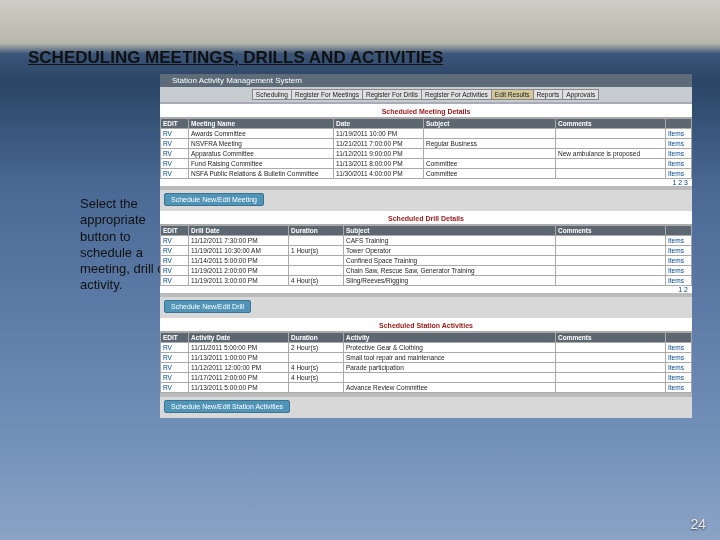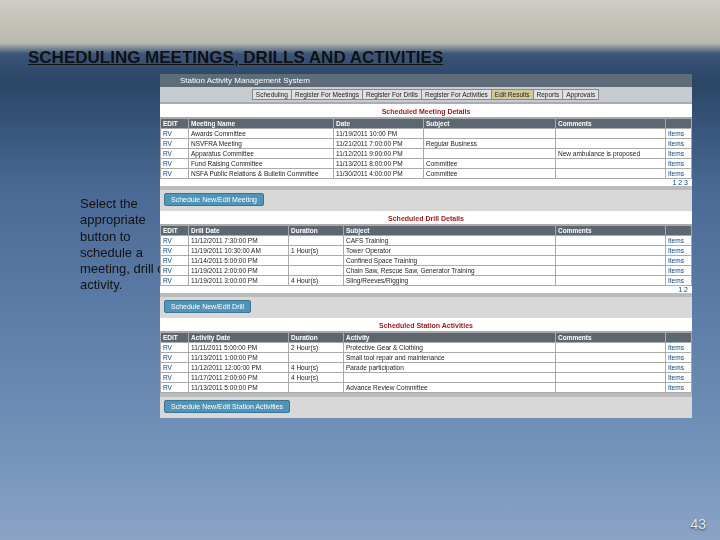--- a/index.html
+++ b/index.html
@@ -41,21 +41,21 @@
   .pagenum {
     position: absolute; bottom: 8px; right: 14px;
     color: #e8e8e8; font-size: 14px; text-shadow: 0 1px 2px rgba(0,0,0,0.6);
   }
   .app {
     position: absolute; top: 74px; left: 160px; right: 28px;
     background: #d8d8d8;
     font-size: 7px; color: #222;
   }
   .app-title {
-    background: #5e6c7a; color: #fff; padding: 2px 20px; font-size: 8px;
+    background: #5e6c7a; color: #fff; padding: 2px 12px; font-size: 8px;
     display: flex; justify-content: space-between;
   }
   .navbar {
     background: #c7ccd1; padding: 2px 0; display: flex; justify-content: center;
     border-bottom: 2px solid #aab;
   }
   .tab {
     background: #e0e0e0; border: 1px solid #888; padding: 1px 3px;
     margin-left: -1px; font-size: 6.5px;
   }
@@ -82,21 +82,21 @@
   }
   .gap { background: #BBB; height: 4px; }
 </style>
 </head>
 <body>
 
 <div class="title">SCHEDULING MEETINGS, DRILLS AND ACTIVITIES</div>
 <div class="hint">Select the appropriate button to schedule a meeting, drill or activity.</div>
 <div class="arrow"></div>
 <div class="arrowhead"></div>
-<div class="pagenum">43</div>
+<div class="pagenum">24</div>
 
 <div class="app">
   <div class="app-title">
     <span>Station Activity Management System</span>
   </div>
   <div class="navbar" id="navbar">
       <span class="tab">Scheduling</span>
       <span class="tab">Register For Meetings</span>
       <span class="tab">Register For Drills</span>
       <span class="tab">Register For Activities</span>

